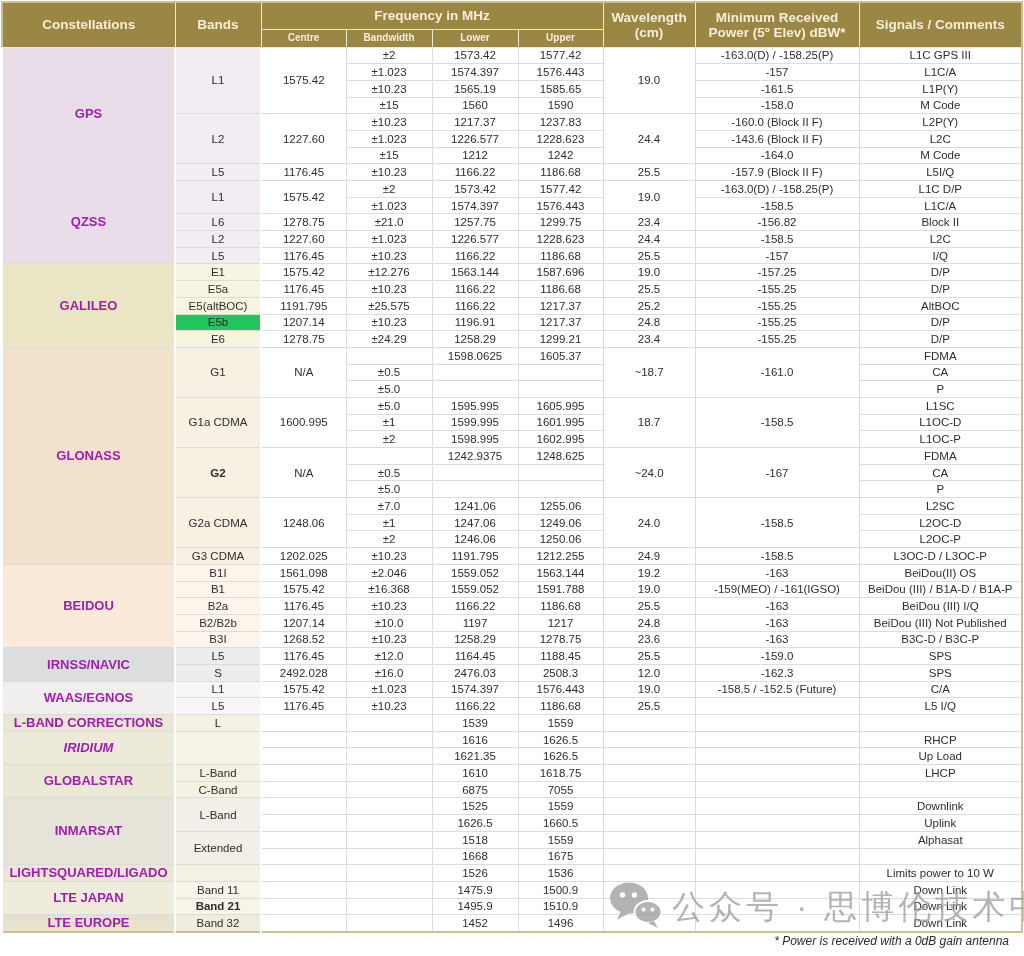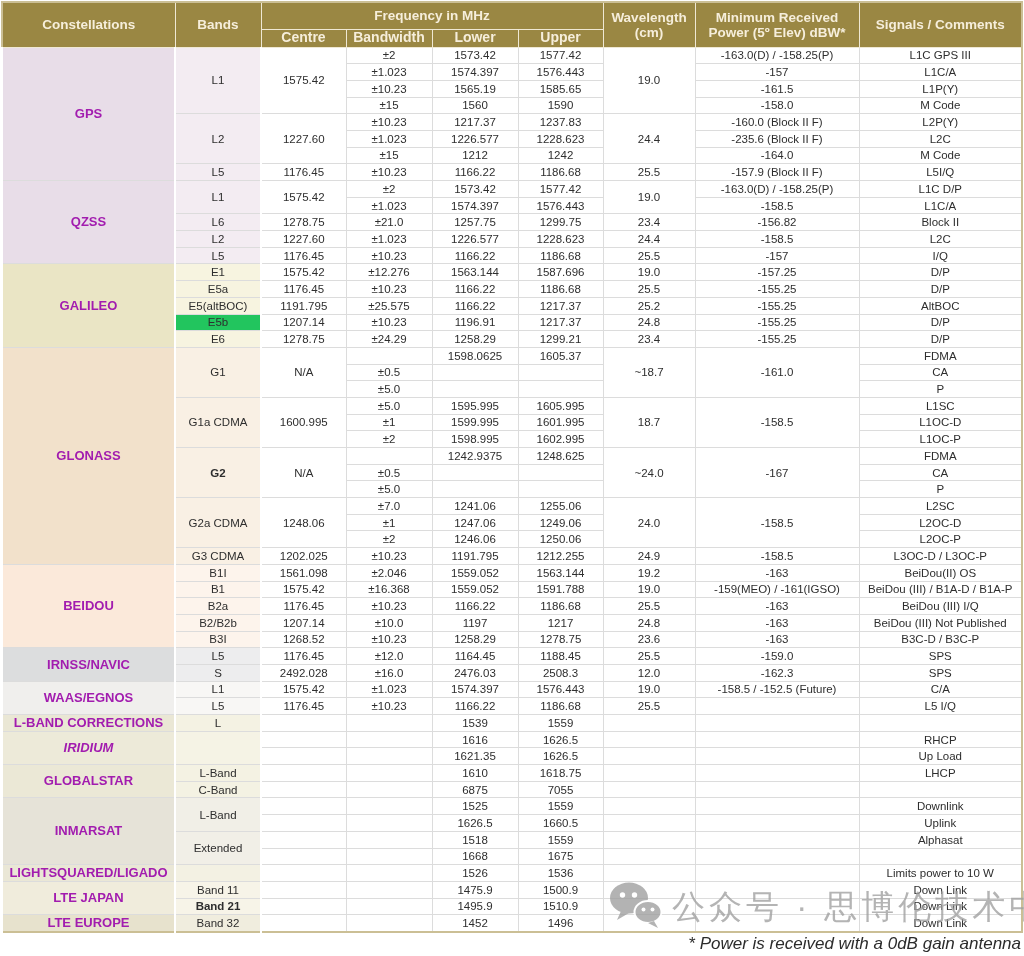--- a/index.html
+++ b/index.html
@@ -20,41 +20,41 @@
     border-collapse:collapse;table-layout:fixed;
     width:1020px;margin:1px;
     border:2px solid var(--outer-border);
   }
   thead th{
     background:var(--header-bg);color:var(--header-text);
     font-weight:bold;padding:0 2px;text-align:center;vertical-align:middle;
     border:1.5px solid #efe8d4;
     font-size:13.5px;line-height:1.12;
   }
-  thead tr.sub th{font-size:14px;height:17px;}
+  thead tr.sub th{font-size:10px;height:17px;}
   thead tr.main{height:27px;}
   th.pre{white-space:pre-line;}
   tbody td{
     background:#fff;border:1px solid var(--cell-border);
     font-size:11.5px;line-height:1.05;color:var(--text);
     text-align:center;vertical-align:middle;
     height:15.4px;padding:0 2px;white-space:nowrap;overflow:hidden;
   }
   tbody tr{height:16.7px;}
   tbody td.const-cell{
     font-weight:bold;font-size:13px;color:#a21caf;
     border-left:2px solid #fff;border-right:2px solid #fff;
   }
   tbody td.band-cell{
     border-left:2px solid #fff;border-right:2px solid #fff;
   }
   tbody tr.group-start td{border-top:1.5px solid var(--group-divider);}
   #footnote{
-    position:absolute;top:934px;right:3px;
-    font-style:italic;font-size:17px;color:#2b2b2b;
+    position:absolute;top:934px;right:15px;
+    font-style:italic;font-size:12px;color:#2b2b2b;
   }
   #watermark{
     position:absolute;left:610px;top:882px;
     display:flex;align-items:center;gap:10px;
     opacity:.78;pointer-events:none;z-index:5;
   }
   #watermark .wm-text{
     font-size:33px;color:#9f9f9f;letter-spacing:4px;white-space:nowrap;
   }
 </style>
@@ -131,21 +131,21 @@
         <td>1217.37</td>
         <td>1237.83</td>
         <td rowspan="3">24.4</td>
         <td>-160.0 (Block II F)</td>
         <td>L2P(Y)</td>
       </tr>
       <tr>
         <td>±1.023</td>
         <td>1226.577</td>
         <td>1228.623</td>
-        <td>-235.6 (Block II F)</td>
+        <td>-143.6 (Block II F)</td>
         <td>L2C</td>
       </tr>
       <tr>
         <td>±15</td>
         <td>1212</td>
         <td>1242</td>
         <td>-164.0</td>
         <td>M Code</td>
       </tr>
       <tr>

